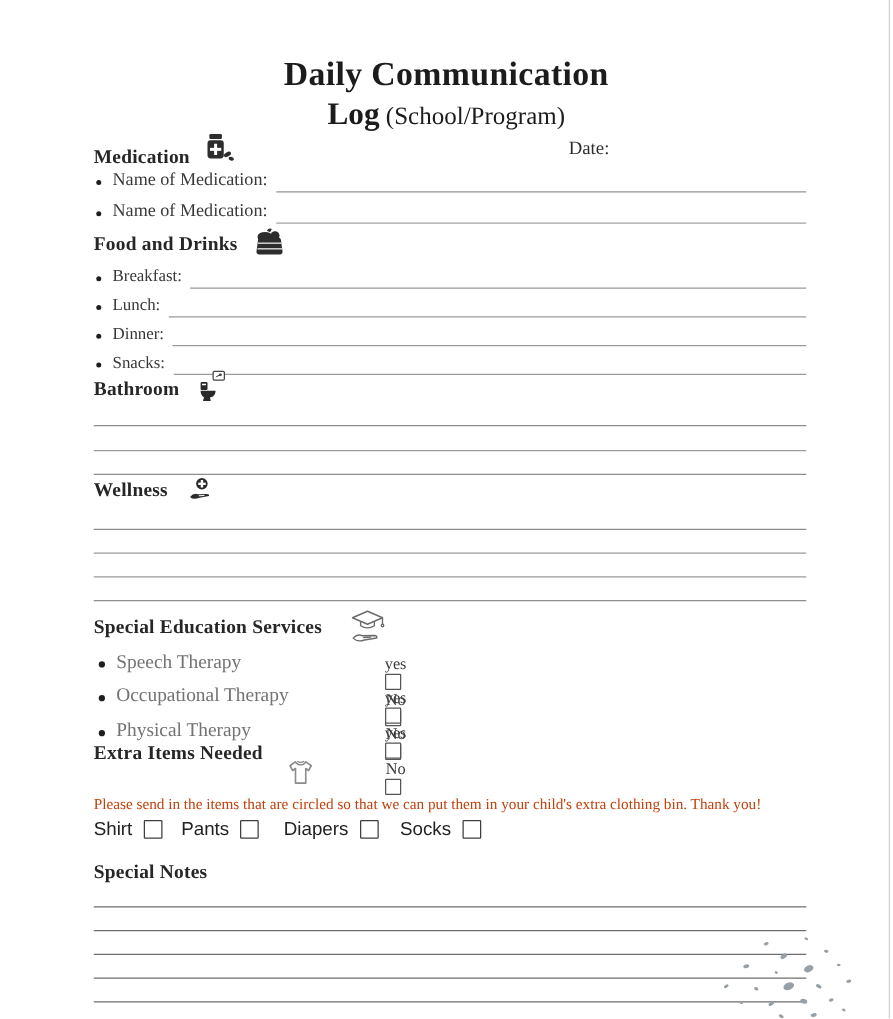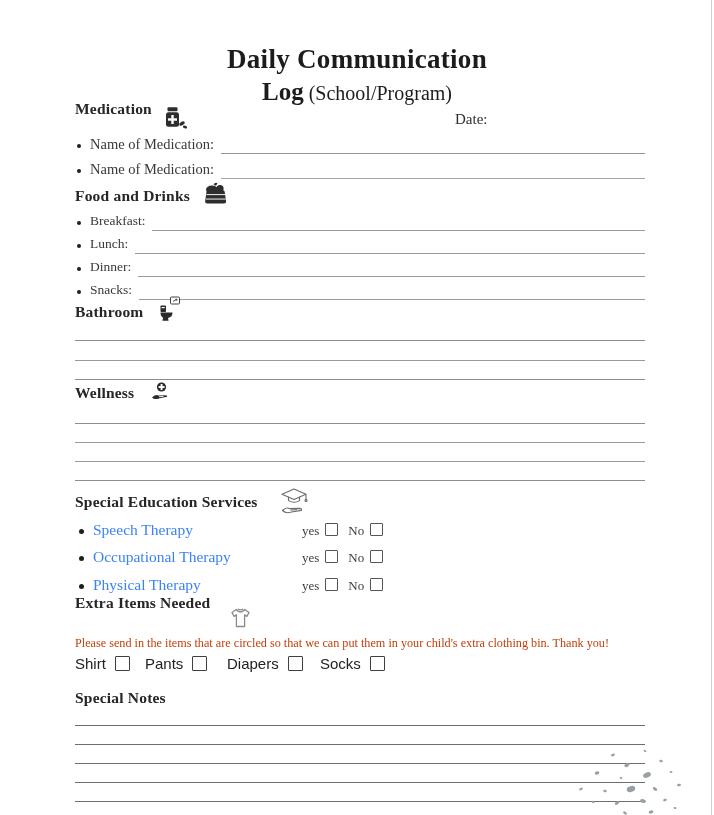--- a/index.html
+++ b/index.html
@@ -9,48 +9,48 @@
   .title1{left:0;right:0;top:44px;text-align:center;font-size:27px;font-weight:700;color:#1c1c1c;letter-spacing:.3px;}
   .title2{left:0;right:0;top:78px;text-align:center;color:#1c1c1c;}
   .title2 .big{font-size:25px;font-weight:700;}
   .title2 .small{font-size:20px;font-weight:400;}
   .heading{font-size:15.5px;font-weight:700;color:#262626;letter-spacing:.2px;}
   .bullet-row{display:flex;align-items:flex-start;}
   .dot{width:4px;height:4px;border-radius:50%;background:#1e1e1e;margin:8px 9px 0 2px;flex:0 0 auto;}
   .dot.big{width:5px;height:5px;margin-top:8px;}
   .lbl{font-size:14.5px;color:#383838;white-space:nowrap;}
   .lbl.sm{font-size:13.5px;}
-  .lbl.lg{font-size:15.5px;color:#3b82f6;text-align:center;}
+  .lbl.lg{font-size:15.5px;color:#737373;text-align:center;}
   .fill-line{flex:1;border-bottom:1px solid #949494;height:17px;margin-left:7px;}
   .hline{position:absolute;left:75px;width:570px;border-top:1px solid #8d8d8d;height:0;}
   .hline.dark{border-top-color:#6e6e6e;}
   .dategrp{display:flex;align-items:flex-start;flex-direction:column;}
   .datelbl{font-size:15px;color:#2e2e2e;}
   .dateline{flex:1;border-bottom:2px solid #4f4f4f;height:13px;margin-left:5px;}
-  .ynrow{display:flex;align-items:flex-start;font-size:13px;color:#3c3c3c;}
+  .ynrow{display:flex;align-items:center;font-size:13px;color:#3c3c3c;flex-direction:column;}
   .cb{width:11px;height:11px;border:1.2px solid #555;border-radius:1px;background:#fff;flex:0 0 auto;}
   .ynrow .cb{margin:0 10px 0 6px;}
   .note{font-size:12.2px;color:#c2410c;}
   .itemgrp{display:flex;align-items:center;font-family:"Liberation Sans","DejaVu Sans",sans-serif;
            font-size:15px;color:#222;}
   .cb2{width:13px;height:13px;border:1.4px solid #3f3f3f;border-radius:1px;background:#fff;margin-left:9px;}
   .edge{position:absolute;left:711px;top:0;width:1px;height:815px;background:#d2d2d2;}
   svg{display:block;}
 </style>
 </head>
 <body>
 
 <div class="page">
 
   <div class="abs title1">Daily Communication</div>
   <div class="abs title2">
     <span class="big">Log</span><span class="small"> (School/Program)</span>
   </div>
 
-  <div class="abs heading" style="left:75px;top:100px;">Medication</div>
+  <div class="abs heading" style="left:75px;top:117px;">Medication</div>
   <div class="abs" style="left:162px;top:106px;">
     <svg width="26" height="24" viewBox="0 0 26 24">
       <rect x="5.5" y="1.2" width="10" height="4" rx="1" fill="#2d2d2d"></rect>
       <rect x="4" y="6.2" width="13" height="14.5" rx="2.5" fill="#2d2d2d"></rect>
       <rect x="9.3" y="9" width="2.4" height="9" fill="#fff"></rect>
       <rect x="6" y="12.3" width="9" height="2.4" fill="#fff"></rect>
       <ellipse cx="20" cy="17.5" rx="3" ry="1.8" fill="#2d2d2d" transform="rotate(-28 20 17.5)"></ellipse>
       <ellipse cx="23" cy="21" rx="2.2" ry="1.4" fill="#2d2d2d" transform="rotate(18 23 21)"></ellipse>
     </svg>
   </div>

